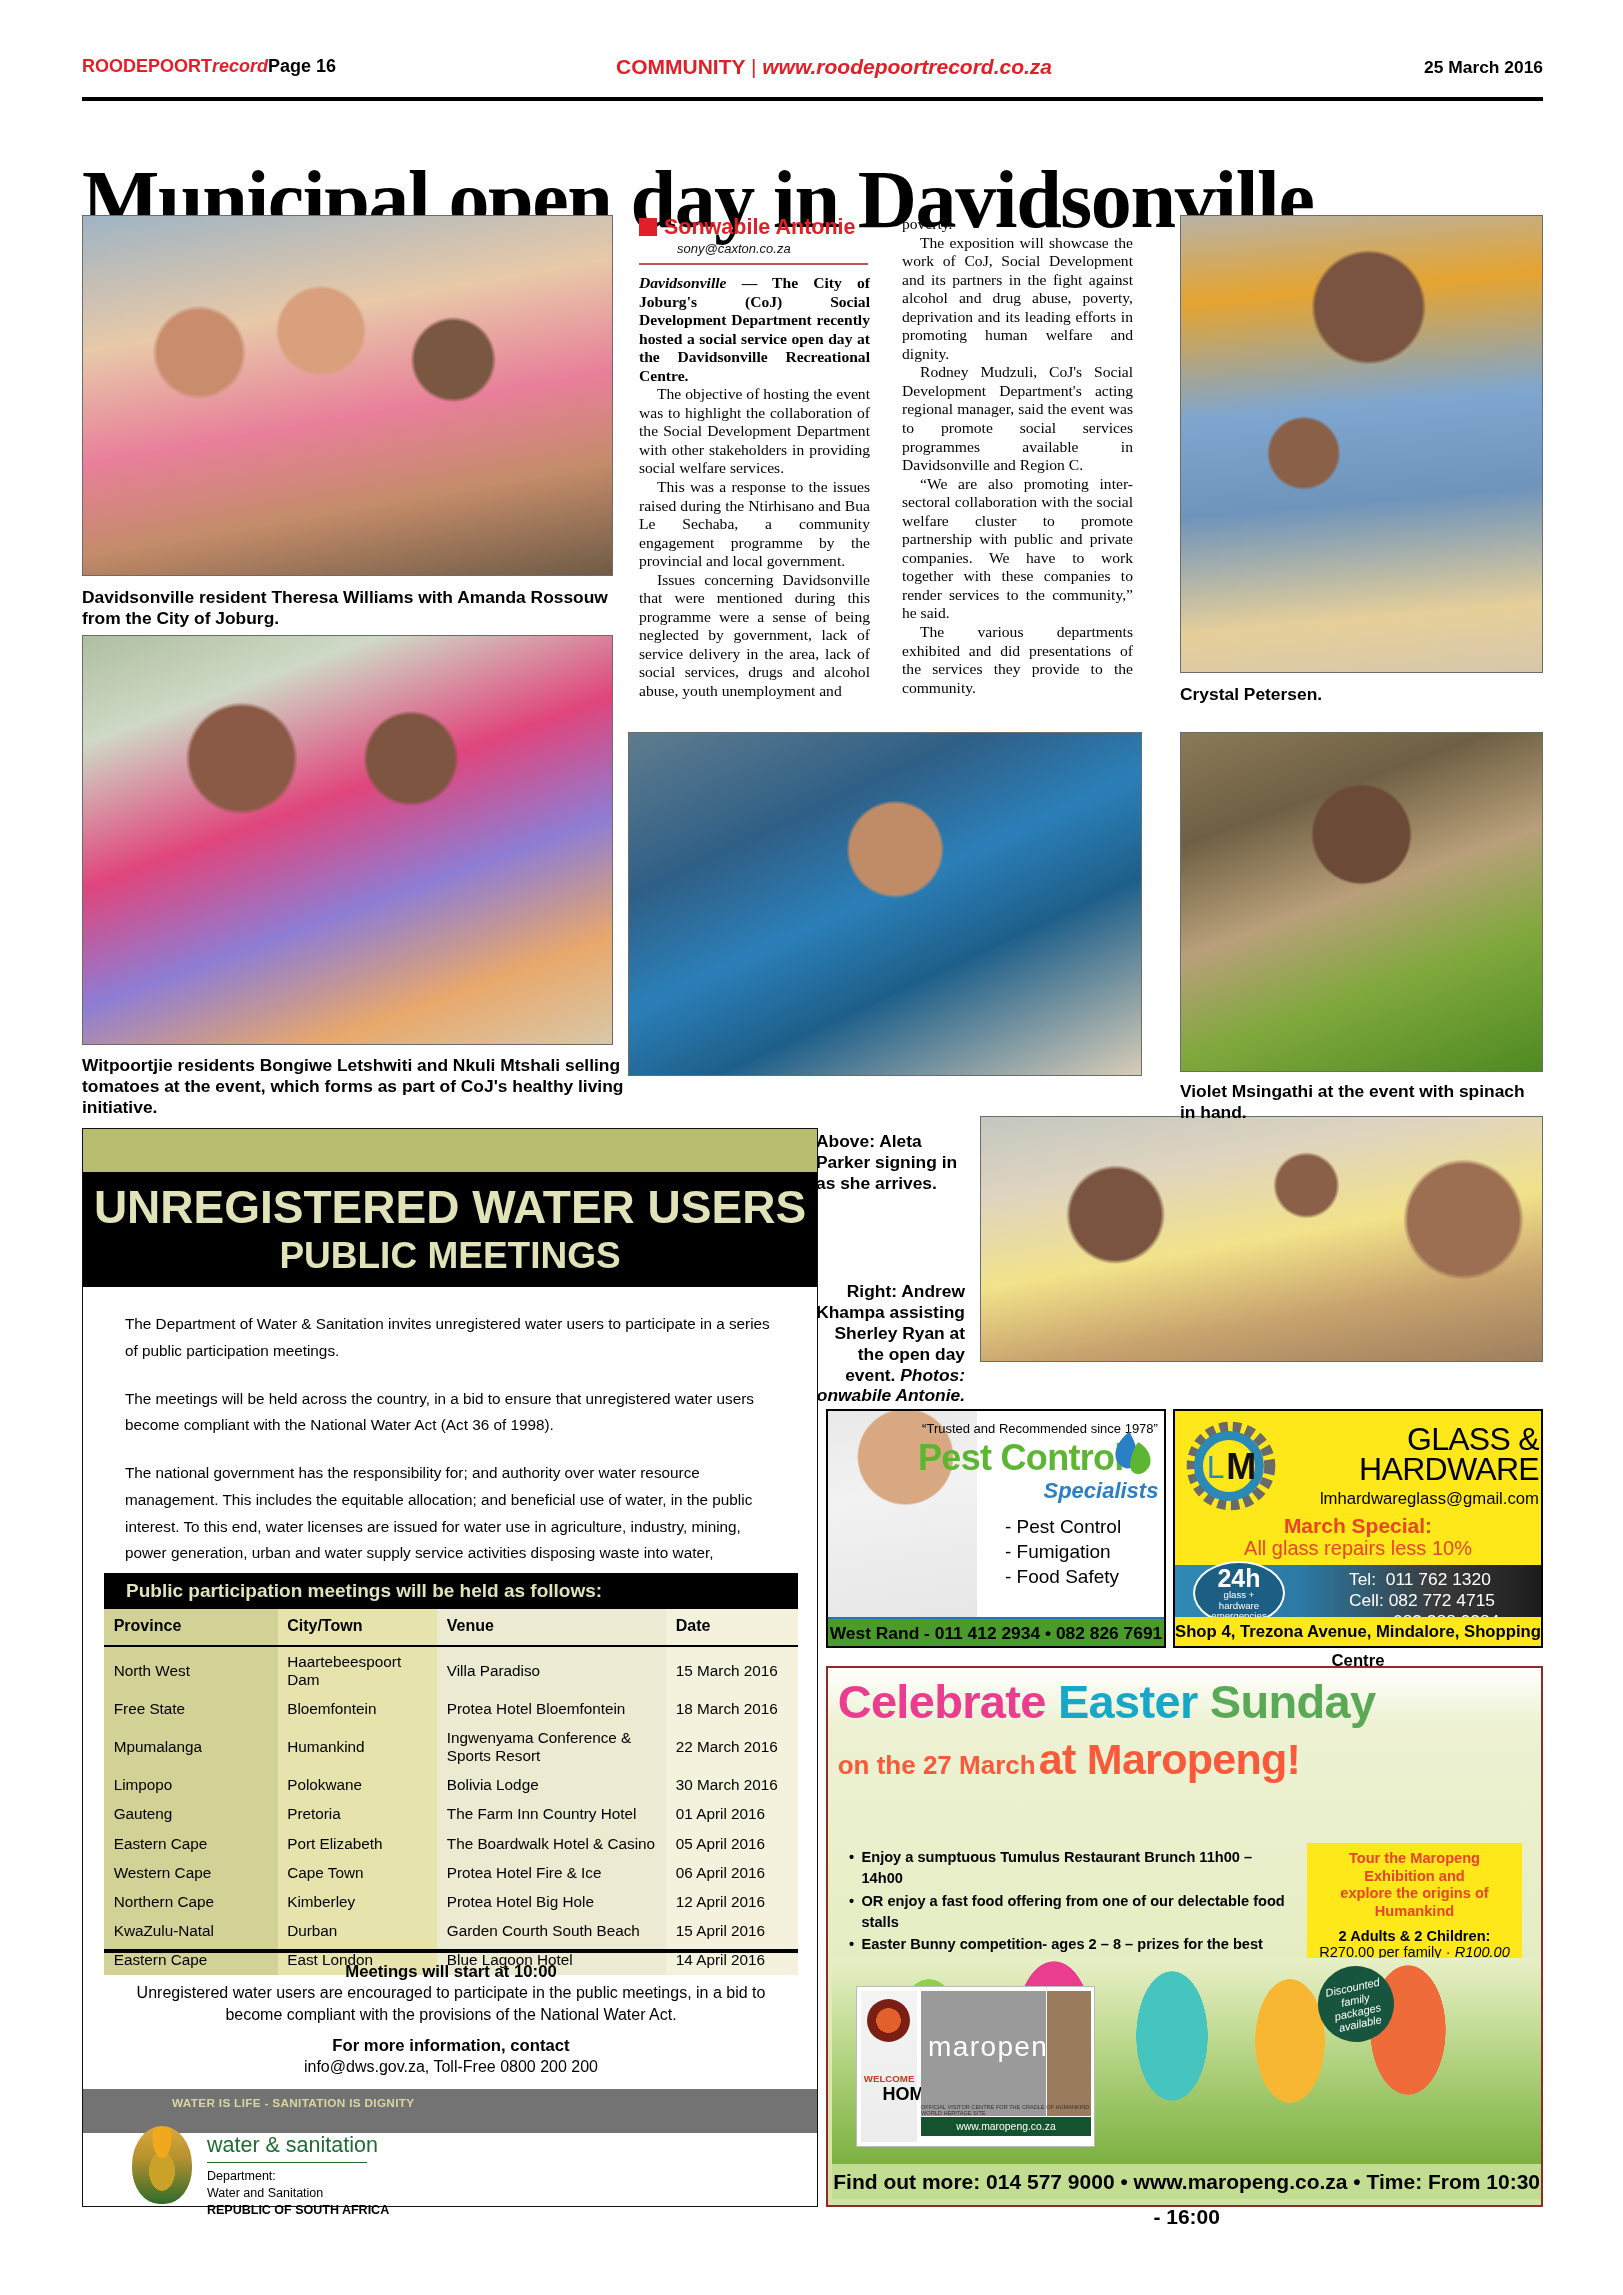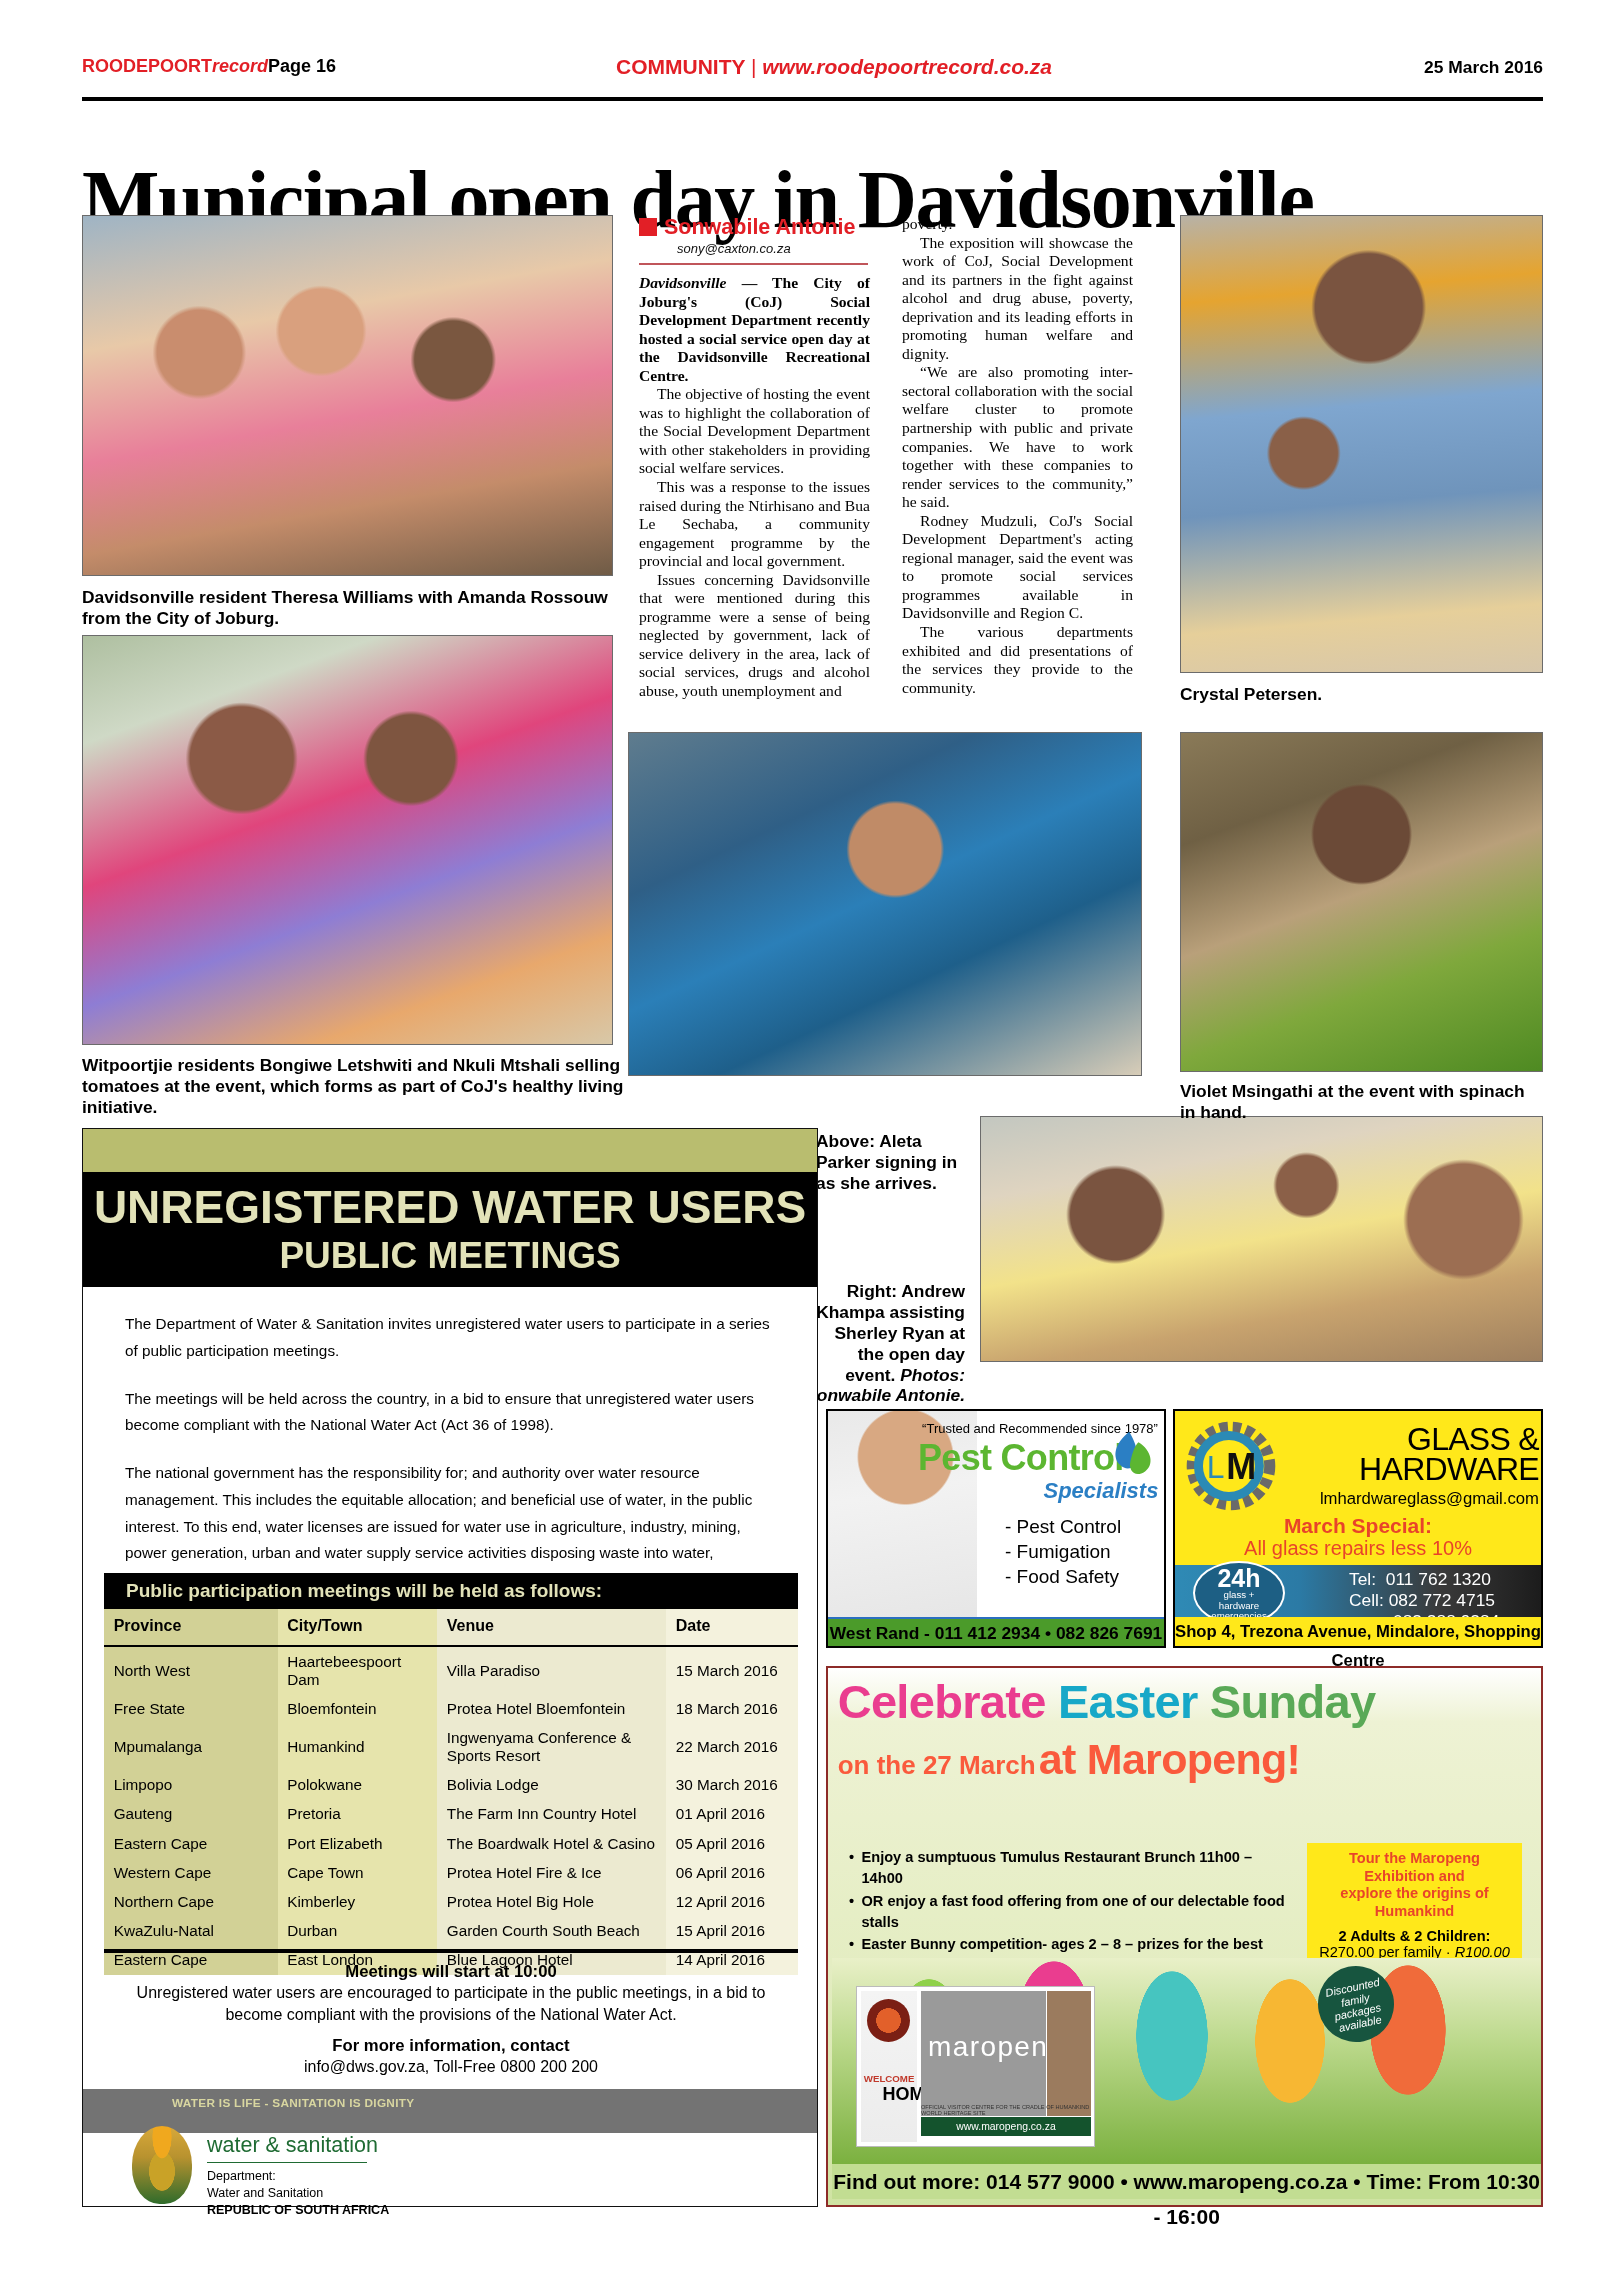--- a/index.html
+++ b/index.html
@@ -278,22 +278,22 @@
   <div class="col colA">
     <p class="lead"><em>Davidsonville</em> — The City of Joburg's (CoJ) Social Development Department recently hosted a social service open day at the Davidsonville Recreational Centre.</p>
     <p>The objective of hosting the event was to highlight the collaboration of the Social Development Department with other stakeholders in providing social welfare services.</p>
     <p>This was a response to the issues raised during the Ntirhisano and Bua Le Sechaba, a community engagement programme by the provincial and local government.</p>
     <p>Issues concerning Davidsonville that were mentioned during this programme were a sense of being neglected by government, lack of service delivery in the area, lack of social services, drugs and alcohol abuse, youth unemployment and</p>
   </div>
 
   <div class="col colB">
     <p class="first">poverty.</p>
     <p>The exposition will showcase the work of CoJ, Social Development and its partners in the fight against alcohol and drug abuse, poverty, deprivation and its leading efforts in promoting human welfare and dignity.</p>
+    <p>Rodney Mudzuli, CoJ's Social Development Department's acting regional manager, said the event was to promote social services programmes available in Davidsonville and Region C.</p>
     <p>“We are also promoting inter-sectoral collaboration with the social welfare cluster to promote partnership with public and private companies. We have to work together with these companies to render services to the community,” he said.</p>
-    <p>Rodney Mudzuli, CoJ's Social Development Department's acting regional manager, said the event was to promote social services programmes available in Davidsonville and Region C.</p>
     <p>The various departments exhibited and did presentations of the services they provide to the community.</p>
   </div>
 
   <div class="waterad">
     <div class="wa-olive"></div>
     <div class="wa-black"></div>
     <div class="wa-t1">UNREGISTERED WATER USERS</div>
     <div class="wa-t2">PUBLIC MEETINGS</div>
 
     <div class="wa-body">

